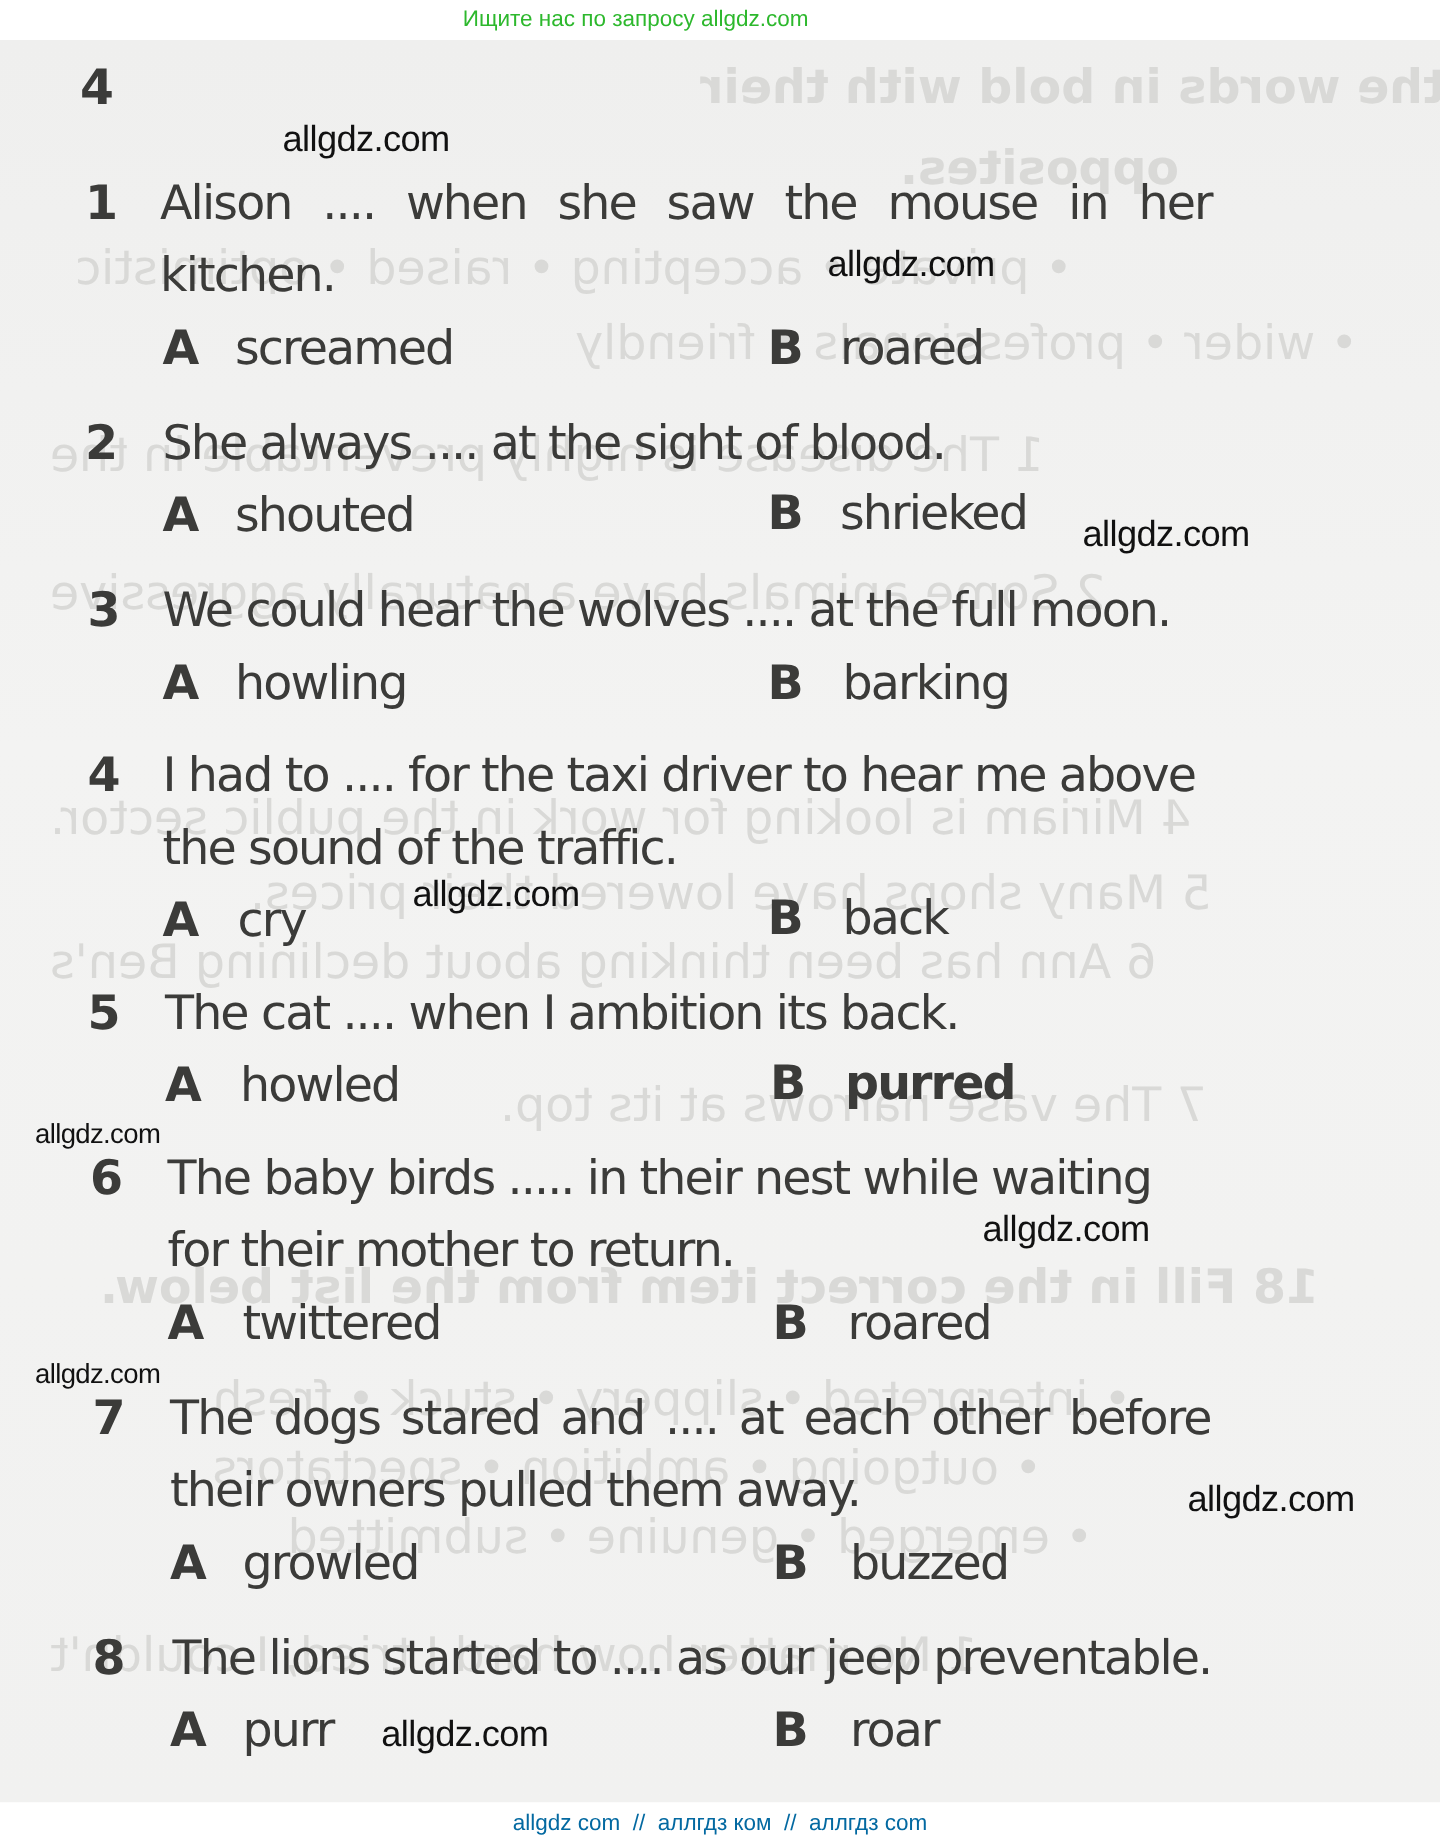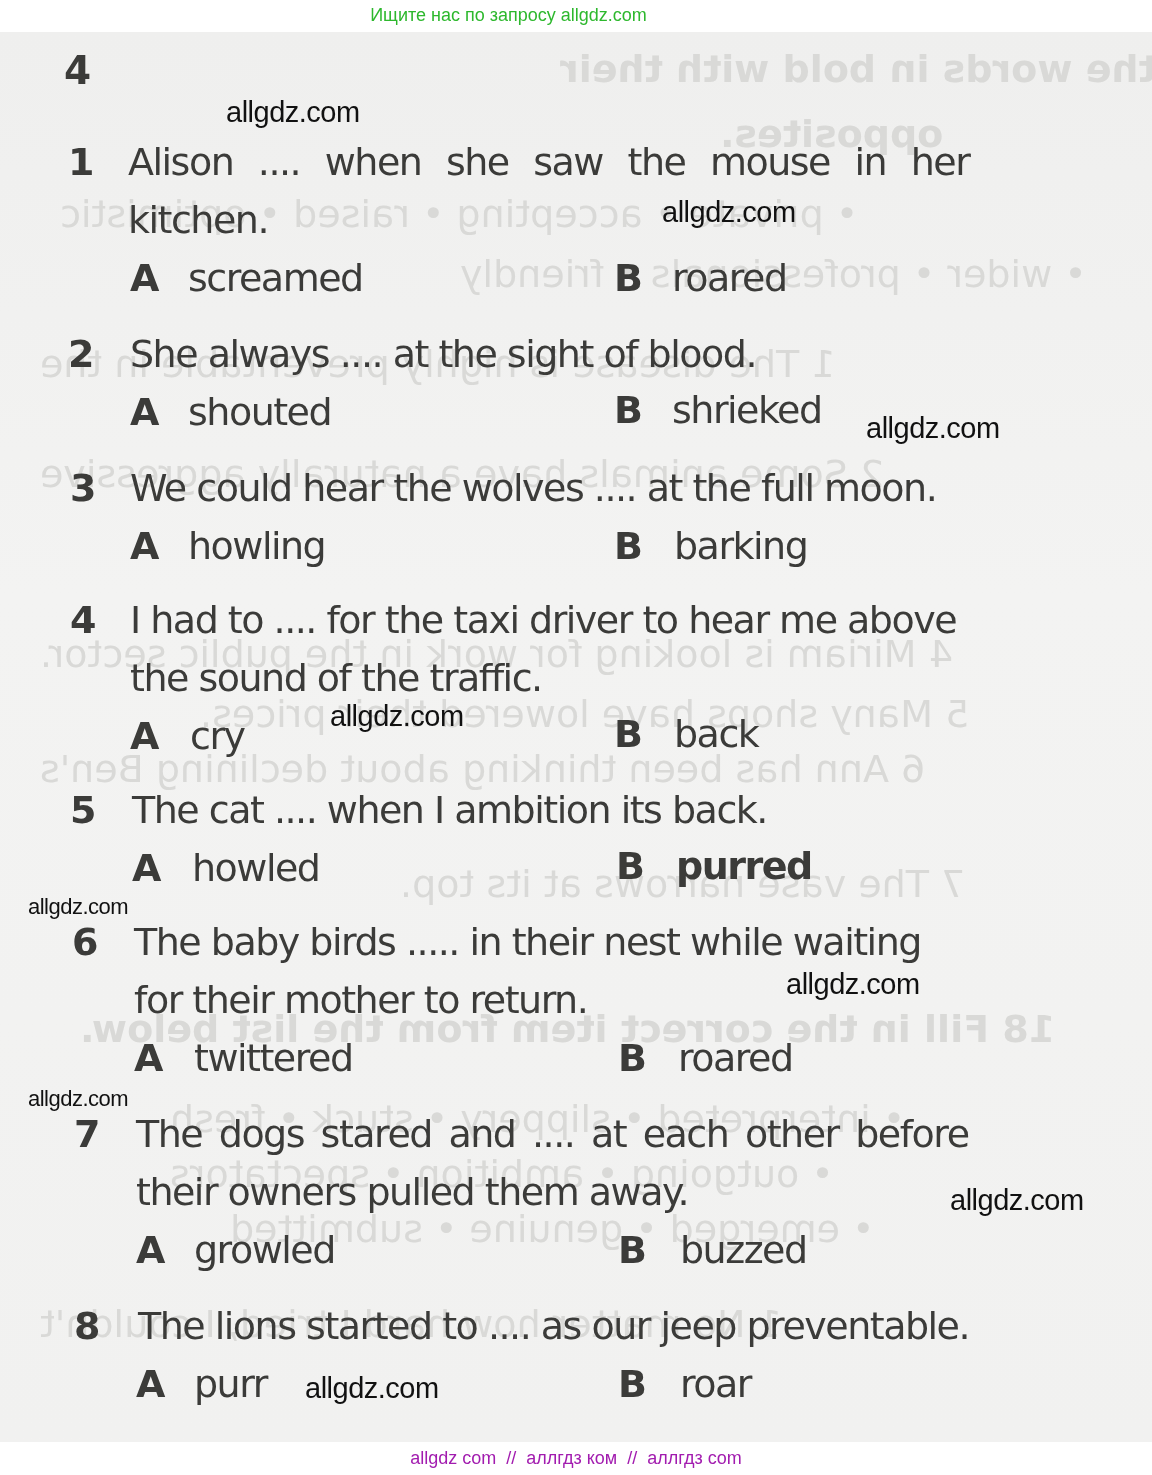--- a/index.html
+++ b/index.html
@@ -148,14 +148,14 @@
   <div class="wm" style="left:866px; top:380px;">allgdz.com</div>
   <div class="wm" style="left:330px; top:668px;">allgdz.com</div>
   <div class="wm" style="left:28px; top:862px; font-size:22px;">allgdz.com</div>
   <div class="wm" style="left:786px; top:936px;">allgdz.com</div>
   <div class="wm" style="left:28px; top:1054px; font-size:22px;">allgdz.com</div>
   <div class="wm" style="left:950px; top:1152px;">allgdz.com</div>
   <div class="wm" style="left:305px; top:1340px;">allgdz.com</div>
 </div>
 
 <div class="footer">
-  <span style="color:#a21caf; white-space:pre;">allgdz com  //  аллгдз ком  //  аллгдз com</span>
+  <span style="color:#0369a1; white-space:pre;">allgdz com  //  аллгдз ком  //  аллгдз com</span>
 </div>
 
 </body></html>

